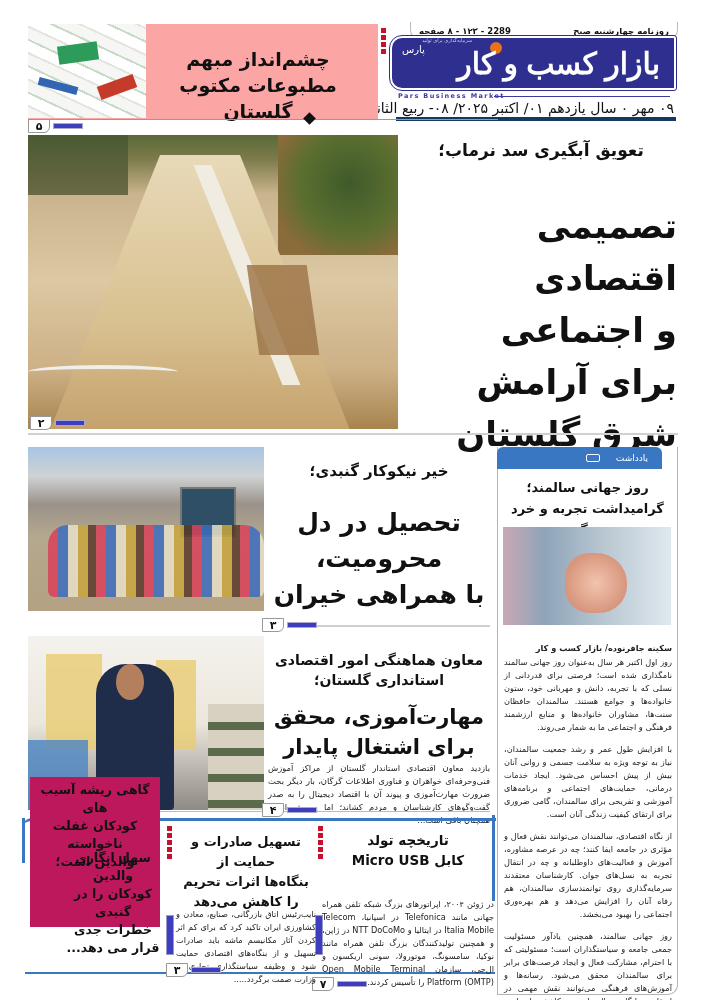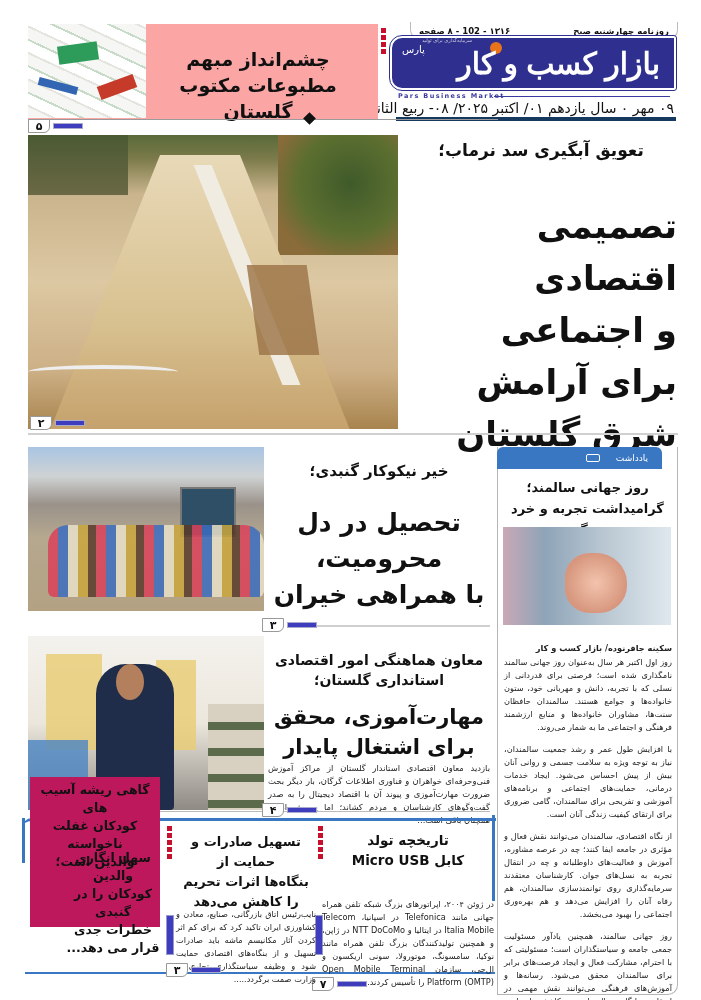--- a/index.html
+++ b/index.html
@@ -118,21 +118,21 @@
   #item-kids { left: 30px; top: 777px; width: 130px; height: 150px; background: #be185d; }
   #item-kids-title { position:absolute; top: 4px; width: 100%; text-align:center; font-size: 12.5px; font-weight: bold; line-height: 18px; }
   #item-kids-sub { position:absolute; top: 72px; width: 100%; text-align:center; font-size: 12.5px; font-weight: bold; line-height: 18px; padding-left: 36px; }
 </style>
 </head>
 <body>
 
 <div id="masthead" class="abs">
   <div id="mast-top">
     <span>روزنامه چهارشنبه صبح</span>
-    <span>۱۳۱۶ - 102 - ۸ صفحه</span>
+    <span>2289 - ۱۲۳ - ۸ صفحه</span>
   </div>
   <div id="mast-redsquares">
       <span></span>
       <span></span>
       <span></span>
       <span></span>
     </div>
   <div id="mast-logo">
     <span class="tagline">سرمایه‌گذاری برای تولید</span>
     <span class="dot"></span>

